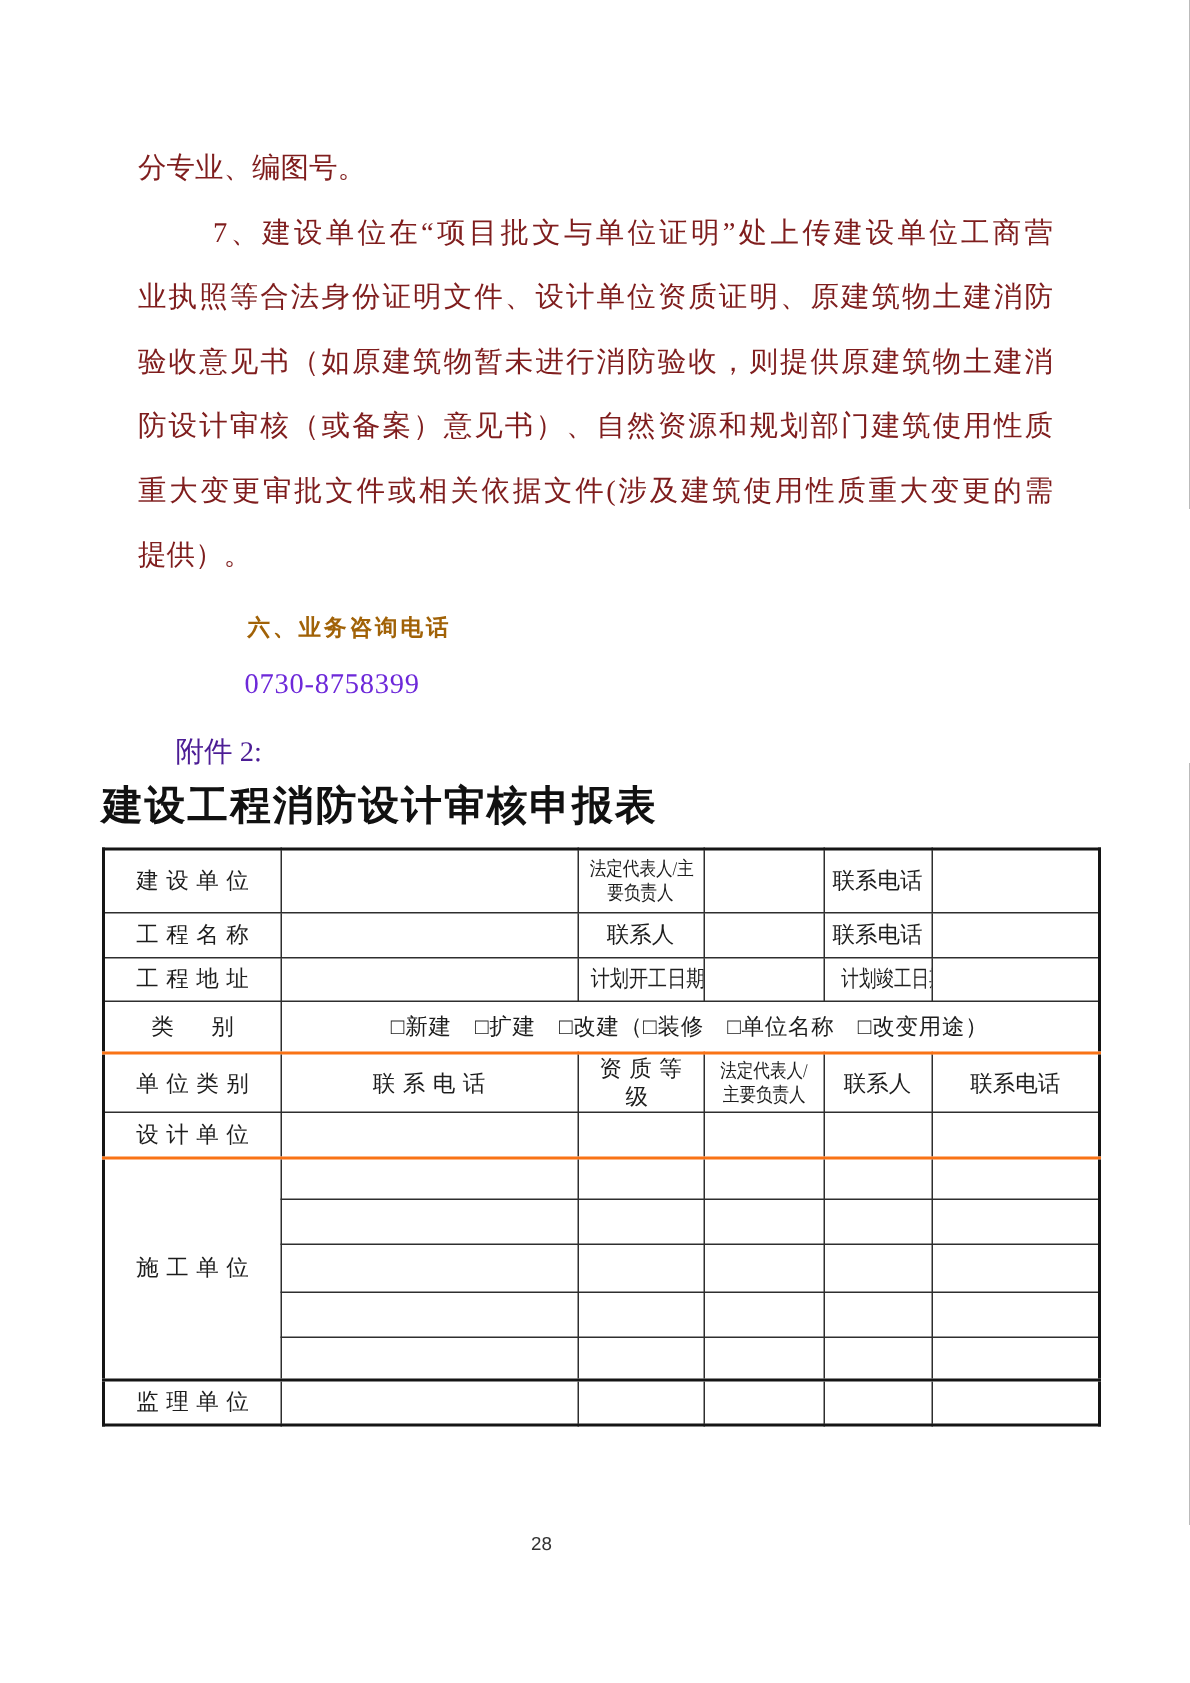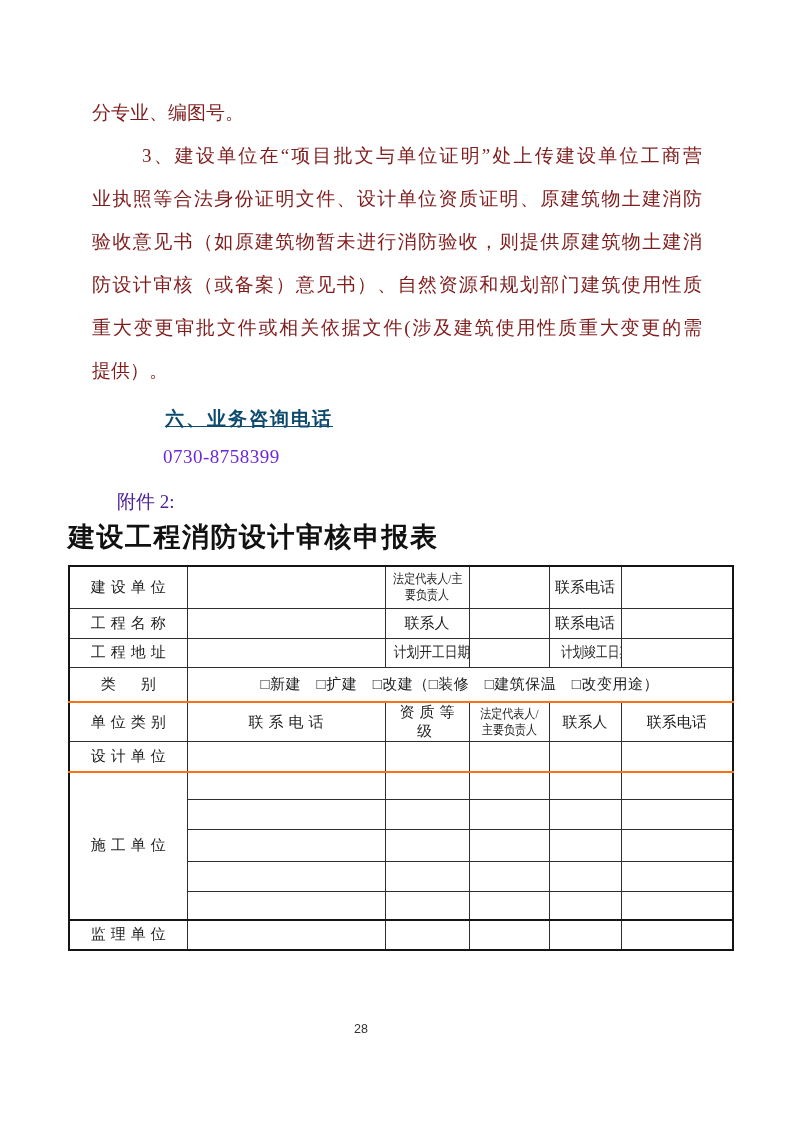--- a/index.html
+++ b/index.html
@@ -20,22 +20,22 @@
     font-size:19px;
     color:#7f1d1d;
   }
   .line { line-height:43px; height:43px; white-space:nowrap; }
   .line.first { line-height:34px; height:38px; }
   .j { text-align:justify; text-align-last:justify; white-space:normal; }
   .indent { text-indent:50px; }
   .heading {
     position:absolute; left:165px; top:399px;
     font-family:"Liberation Sans", sans-serif;
-    font-weight:bold; font-size:19px; letter-spacing:2px;
-    color:#0c4a6e; line-height:40px;text-decoration:underline;
+    font-weight:bold; font-size:15px; letter-spacing:2px;
+    color:#a16207; line-height:40px;
   }
   .phone {
     position:absolute; left:163px; top:440px;
     font-size:19px; letter-spacing:0.5px; line-height:34px; color:#6d28d9;
   }
   .attachment {
     position:absolute; left:117px; top:486px;
     font-size:19px; line-height:32px; color:#4c1d95;
   }
   .form-title {
@@ -73,21 +73,21 @@
     font-size:12.5px; color:#333;
   }
 </style>
 </head>
 <body>
 
 <div class="page">
 
   <div class="body-text">
     <div class="line first">分专业、编图号。</div>
-    <div class="line j indent">3、建设单位在“项目批文与单位证明”处上传建设单位工商营</div>
+    <div class="line j indent">7、建设单位在“项目批文与单位证明”处上传建设单位工商营</div>
     <div class="line j">业执照等合法身份证明文件、设计单位资质证明、原建筑物土建消防</div>
     <div class="line j">验收意见书（如原建筑物暂未进行消防验收，则提供原建筑物土建消</div>
     <div class="line j">防设计审核（或备案）意见书）、自然资源和规划部门建筑使用性质</div>
     <div class="line j">重大变更审批文件或相关依据文件(涉及建筑使用性质重大变更的需</div>
     <div class="line">提供）。</div>
   </div>
 
   <div class="heading">六、业务咨询电话</div>
   <div class="phone">0730-8758399</div>
   <div class="attachment">附件 2:</div>
@@ -125,21 +125,21 @@
     <tr style="height:29px">
       <td class="lbl">工程地址</td>
       <td></td>
       <td><span class="sq">计划开工日期</span></td>
       <td></td>
       <td><span class="sq78">计划竣工日期</span></td>
       <td></td>
     </tr>
     <tr style="height:35px" class="thick-bottom">
       <td class="lbl">类　别</td>
-      <td colspan="5" class="chk">□新建　□扩建　□改建（□装修　□建筑保温　□改变用途）</td>
+      <td colspan="5" class="chk">□新建　□扩建　□改建（□装修　□单位名称　□改变用途）</td>
     </tr>
     <tr style="height:36px">
       <td class="lbl">单位类别</td>
       <td class="lbl">联系电话</td>
       <td class="lbl">资质等级</td>
       <td class="sm">
         <div class="sq">法定代表人/</div>
         <div class="sq">主要负责人</div>
       </td>
       <td class="plain">联系人</td>

